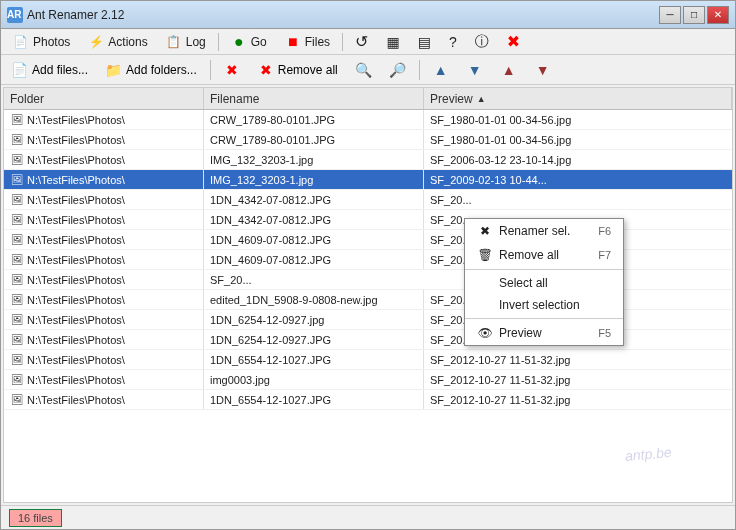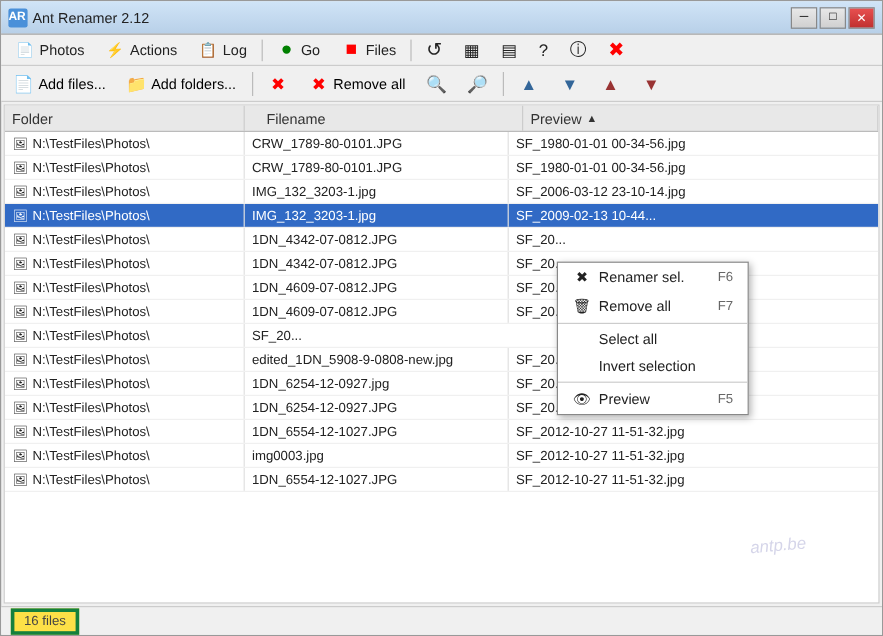--- a/index.html
+++ b/index.html
@@ -155,21 +155,21 @@
       padding: 2px 6px;
       font-size: 12px;
       color: #333;
       border-right: 1px solid #ccc;
       height: 100%;
       display: flex;
       align-items: center;
       cursor: pointer;
     }
     .col-folder { width: 200px; }
-    .col-filename { width: 220px; margin-left: 12px; }
+    .col-filename { width: 220px; }
     .col-preview { flex: 1; }
     .col-sort-icon { margin-left: 4px; font-size: 9px; }
     .table-body {
       flex: 1;
       overflow-y: auto;
     }
     .table-row {
       display: flex;
       height: 20px;
       align-items: center;
@@ -217,23 +217,23 @@
       height: 24px;
       background: #f0f0f0;
       border-top: 1px solid #ccc;
       display: flex;
       align-items: center;
       padding: 0 8px;
       font-size: 11px;
       color: #444;
     }
     .status-section {
-      border: 3px solid #15803d;
+      border: 1px solid #15803d;
       padding: 2px 8px;
-      background: #fde047;
+      background: #fca5a5;
     }
     
     .context-menu {
       position: absolute;
       background: white;
       border: 1px solid #888;
       box-shadow: 2px 2px 6px rgba(0,0,0,0.3);
       z-index: 100;
       top: 130px;
       left: 460px;

